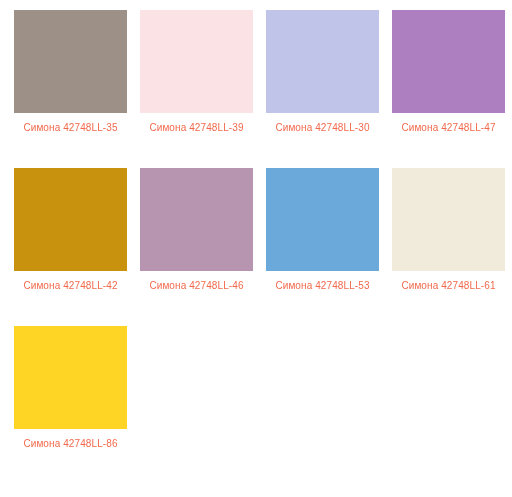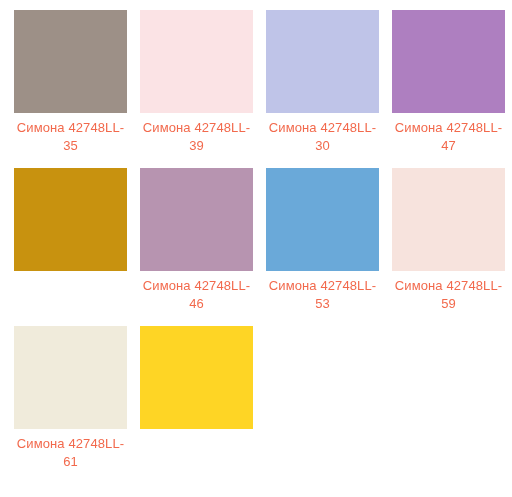--- a/index.html
+++ b/index.html
@@ -44,21 +44,21 @@
     height: 103px;
     display: block;
     flex: 0 0 auto;
   }
 
   .swatch-caption {
     margin-top: 6px;
     width: 115px;
     text-align: center;
     color: #f2694c;
-    font-size: 13px;
+    font-size: 10px;
     line-height: 17.5px;
     letter-spacing: 0.1px;
     word-break: normal;
     white-space: normal;
   }
 
   .caption-name {
     display: inline;
   }
   .caption-code {
@@ -80,33 +80,31 @@
     <div class="swatch-card">
       <a class="swatch-chip" style="background: rgb(191, 196, 232);"></a>
       <div class="swatch-caption"><span class="caption-name">Симона 42748LL-</span><span class="caption-code">30</span></div>
     </div>
     <div class="swatch-card">
       <a class="swatch-chip" style="background: rgb(174, 127, 192);"></a>
       <div class="swatch-caption"><span class="caption-name">Симона 42748LL-</span><span class="caption-code">47</span></div>
     </div>
     <div class="swatch-card">
       <a class="swatch-chip" style="background: rgb(200, 146, 15);"></a>
+      <div class="swatch-caption"><span class="caption-name">Симона 42748LL-</span><span class="caption-code">42</span></div>
     </div>
     <div class="swatch-card">
       <a class="swatch-chip" style="background: rgb(183, 148, 176);"></a>
       <div class="swatch-caption"><span class="caption-name">Симона 42748LL-</span><span class="caption-code">46</span></div>
     </div>
     <div class="swatch-card">
       <a class="swatch-chip" style="background: rgb(106, 169, 217);"></a>
       <div class="swatch-caption"><span class="caption-name">Симона 42748LL-</span><span class="caption-code">53</span></div>
     </div>
     <div class="swatch-card">
-      <a class="swatch-chip" style="background: rgb(247, 227, 221);"></a>
-      <div class="swatch-caption"><span class="caption-name">Симона 42748LL-</span><span class="caption-code">59</span></div>
-    </div>
-    <div class="swatch-card">
       <a class="swatch-chip" style="background: rgb(240, 235, 219);"></a>
       <div class="swatch-caption"><span class="caption-name">Симона 42748LL-</span><span class="caption-code">61</span></div>
     </div>
     <div class="swatch-card">
       <a class="swatch-chip" style="background: rgb(254, 213, 37);"></a>
+      <div class="swatch-caption"><span class="caption-name">Симона 42748LL-</span><span class="caption-code">86</span></div>
     </div>
   </div>
 
 </body></html>

